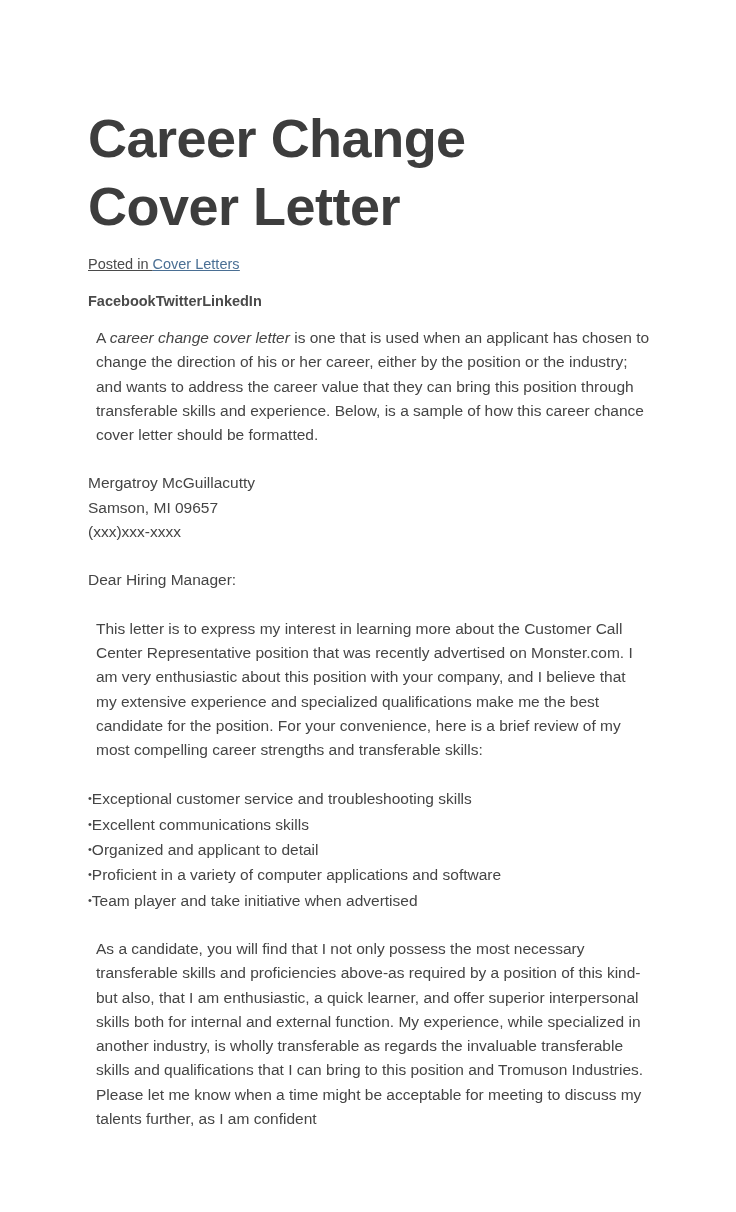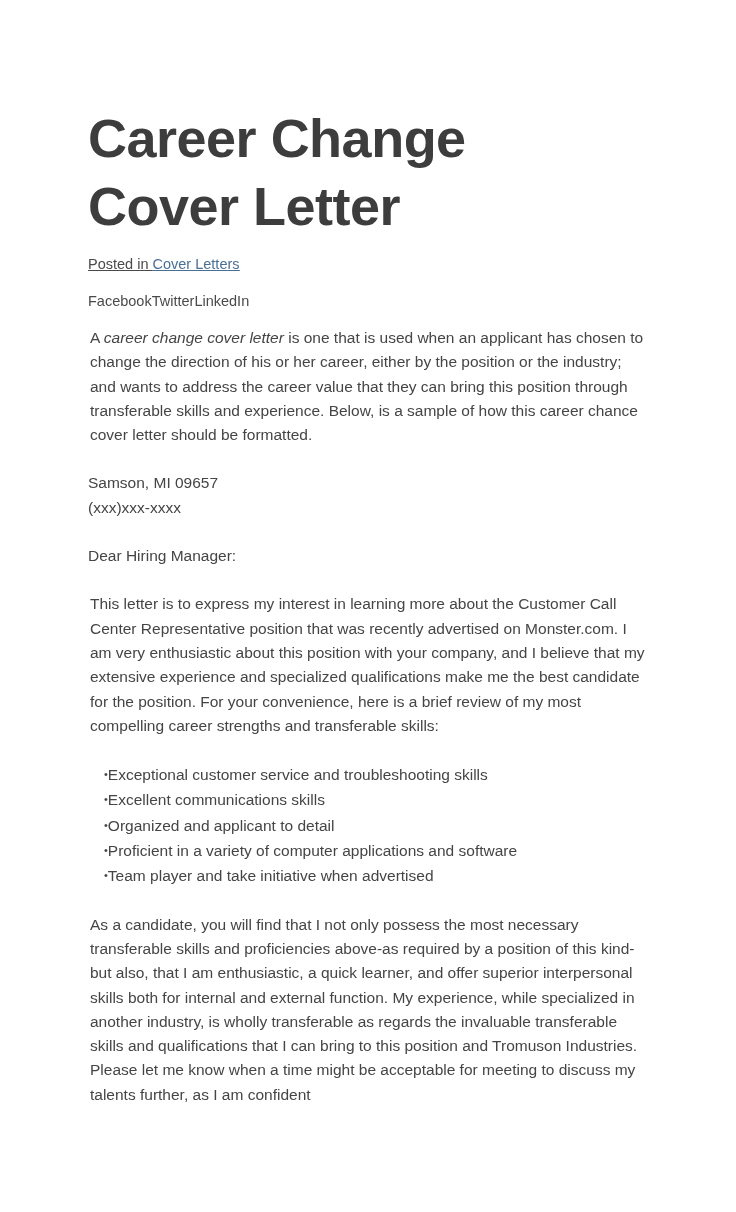--- a/index.html
+++ b/index.html
@@ -44,31 +44,31 @@
     text-decoration: underline;
     cursor: pointer;
   }
 
   .share-line {
     font-size: 14.5px;
     line-height: 20px;
     color: #4a4a4a;
     margin: 0 0 15px 0;
   }
-  .share-line span { cursor: pointer; }
+  .share-line span { cursor: pointer; font-weight: bold; }
 
   .body-col {
     max-width: 565px;
   }
 
   p.para {
     font-size: 15.5px;
     line-height: 24.3px;
     color: #454545;
-    margin: 0 0 24px 2px;
+    margin: 0 0 24px 8px;
     text-align: left;
   }
   p.para.tight { margin-bottom: 0; }
 
   .italic { font-style: italic; }
 
   .addr-block {
     font-size: 15.5px;
     line-height: 24.3px;
     color: #454545;
@@ -78,21 +78,21 @@
 
   .salutation {
     font-size: 15.5px;
     line-height: 24.3px;
     color: #454545;
     margin: 18px 0 24px 0;
   }
 
   ul.skills {
     list-style: none;
-    margin: 0 0 24px 16px;
+    margin: 0 0 24px 0;
     padding: 0;
   }
   ul.skills li {
     font-size: 15.5px;
     line-height: 24.3px;
     color: #454545;
   }
   ul.skills li::before {
     content: "\2022";
     font-size: 11px;
@@ -113,20 +113,21 @@
 
   <div class="share-line">
     <span>Facebook</span><span>Twitter</span><span>LinkedIn</span>
   </div>
 
   <div class="body-col">
 
     <p class="para"><span>A </span><span class="italic">career change cover letter</span><span> is one that is used when an applicant has chosen to change the direction of his or her career, either by the position or the industry; and wants to address the career value that they can bring this position through transferable skills and experience. Below, is a sample of how this career chance cover letter should be formatted.</span></p>
 
     <div class="addr-block">
+      <div>Mergatroy McGuillacutty</div>
       <div>Samson, MI 09657</div>
       <div>(xxx)xxx-xxxx</div>
     </div>
 
 
     <div class="salutation">Dear Hiring Manager:</div>
 
     <p class="para">This letter is to express my interest in learning more about the Customer Call Center Representative position that was recently advertised on Monster.com. I am very enthusiastic about this position with your company, and I believe that my extensive experience and specialized qualifications make me the best candidate for the position. For your convenience, here is a brief review of my most compelling career strengths and transferable skills:</p>
 
     <ul class="skills">

